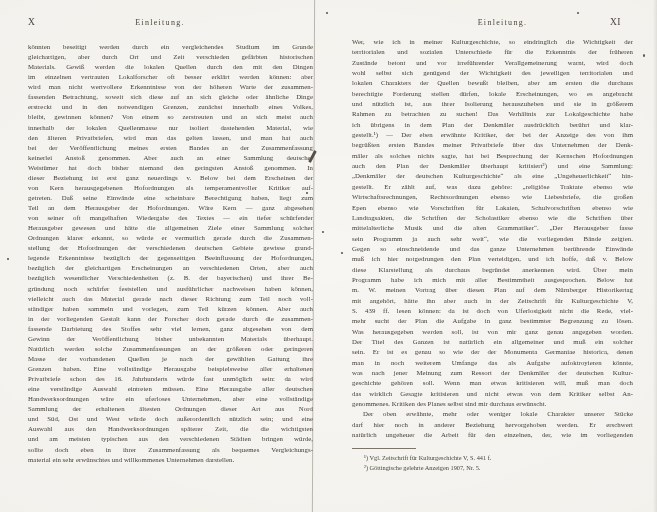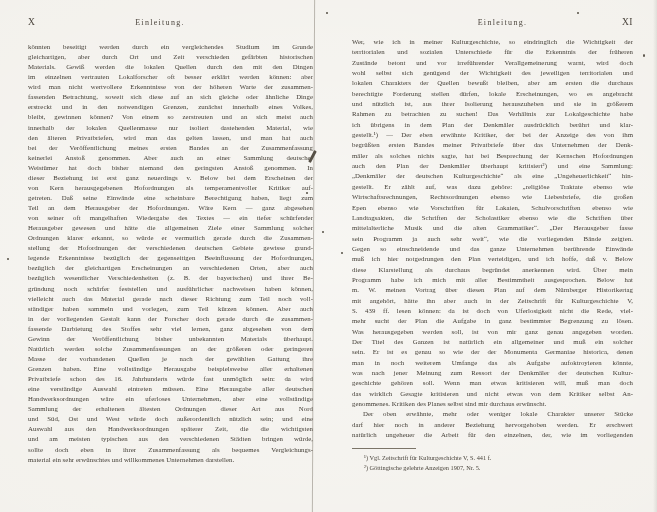--- a/index.html
+++ b/index.html
@@ -24,21 +24,21 @@
   .page{position:absolute;top:0;height:512px;}
   .page-left{left:0;width:330px;}
   .page-right{left:330px;width:327px;}
 
   .running-head{
     position:absolute;top:17px;left:0;right:0;height:12px;
     font-size:8.5px;color:#4c463e;
   }
   .running-head .pgnum{position:absolute;top:0;font-size:9.5px;letter-spacing:0.5px;}
   .page-left .pgnum{left:28px;}
-  .page-right .pgnum{right:24px;}
+  .page-right .pgnum{right:36px;}
   .running-head .head-title{
     position:absolute;top:1px;left:0;right:0;text-align:center;
     letter-spacing:1.3px;font-size:8px;
   }
   .page-left .head-title{left:-10px;}
   .page-right .head-title{left:18px;}
 
   .body-text{position:absolute;}
   .page-left .body-text{left:28px;top:42px;width:285px;}
   .page-right .body-text{left:352px - 330px;top:37px;width:281px;}

